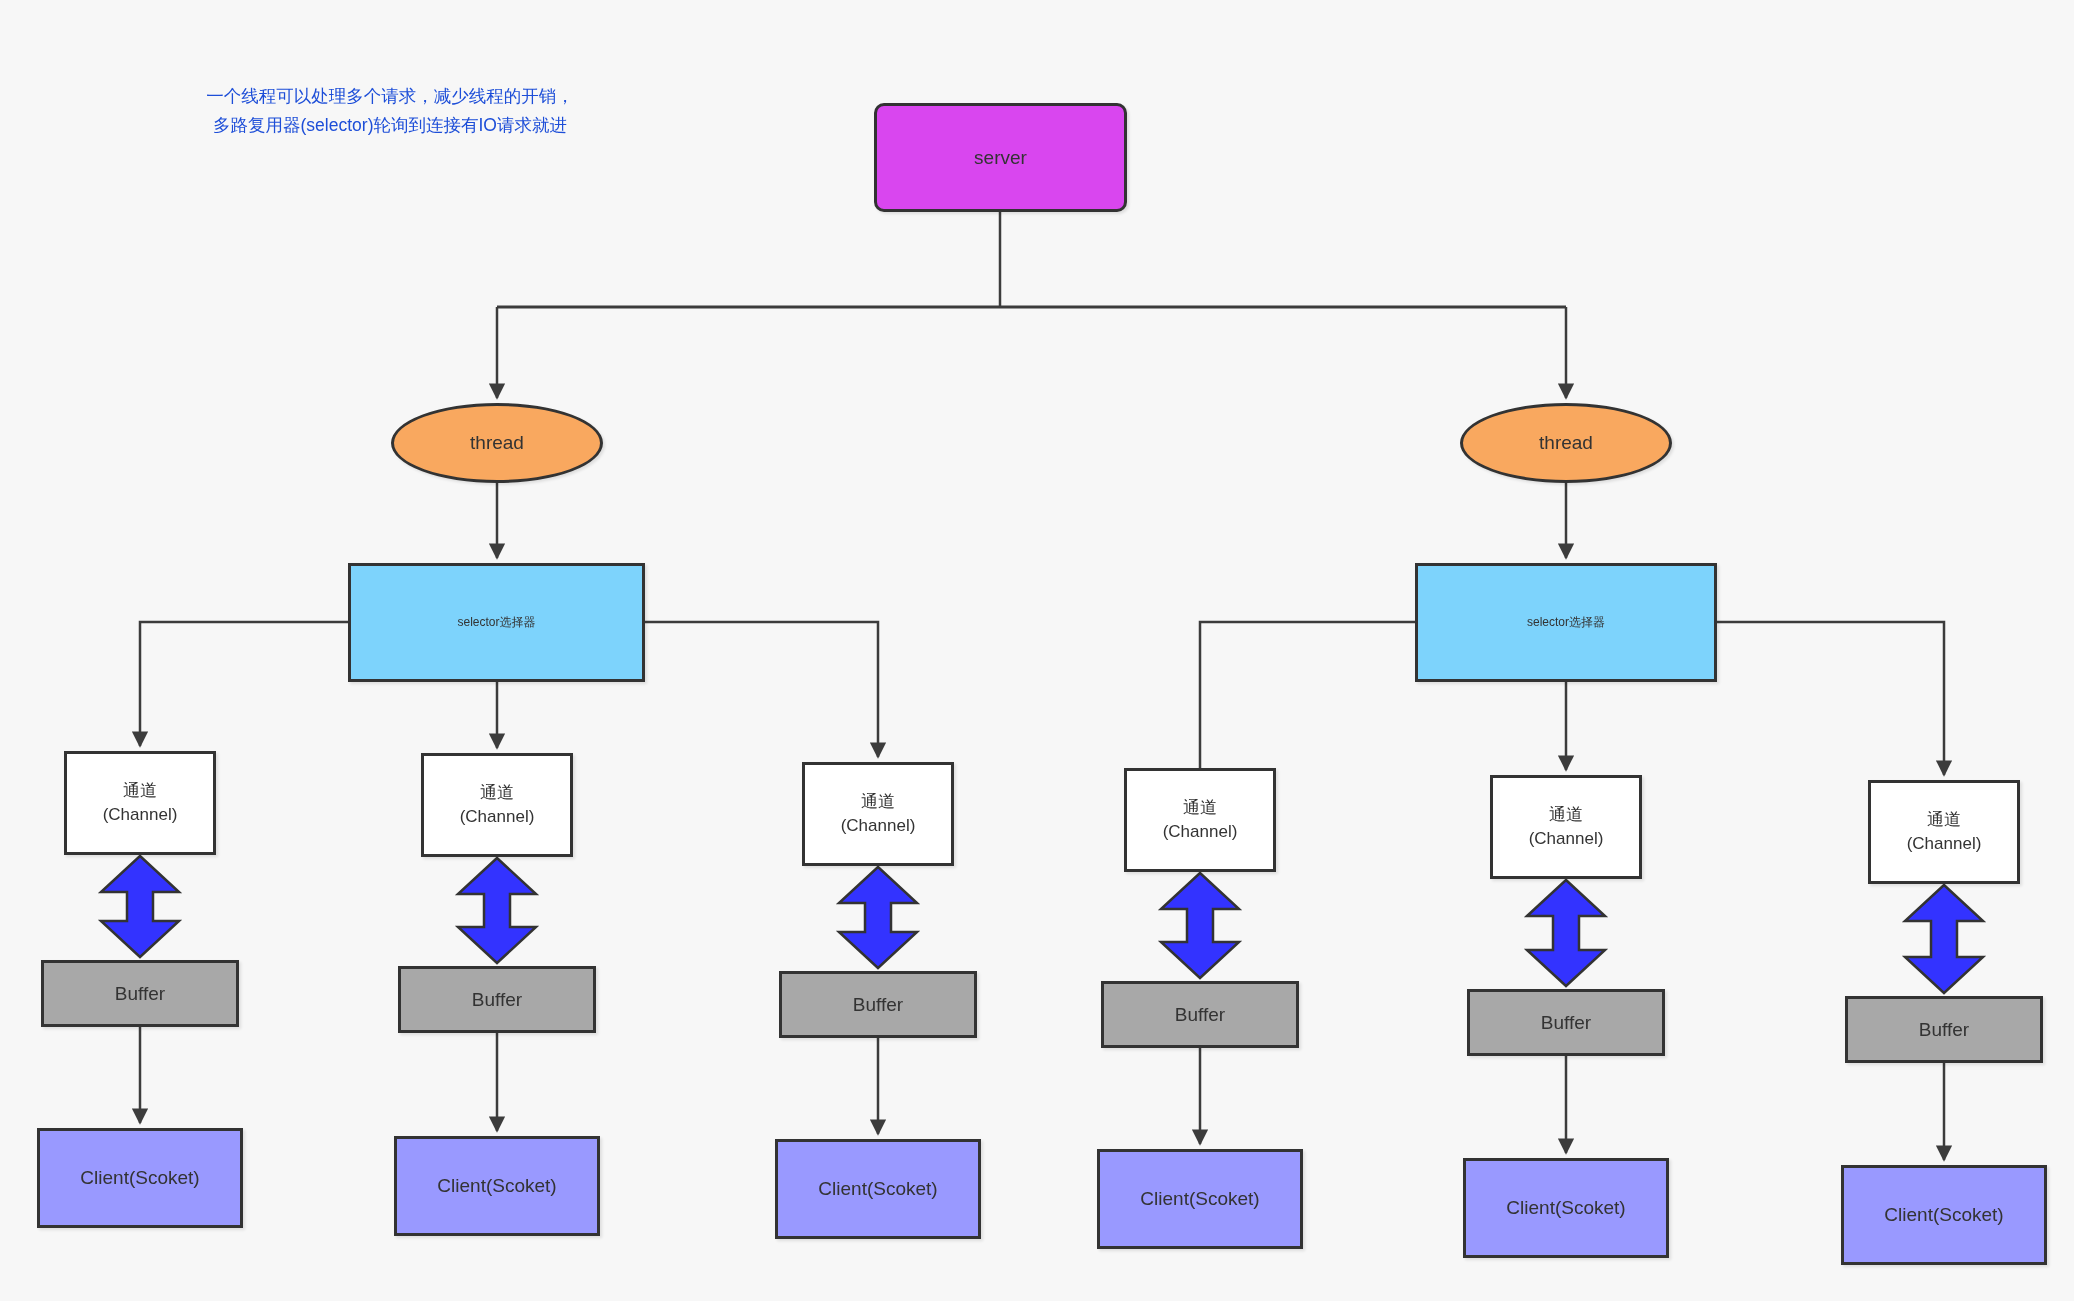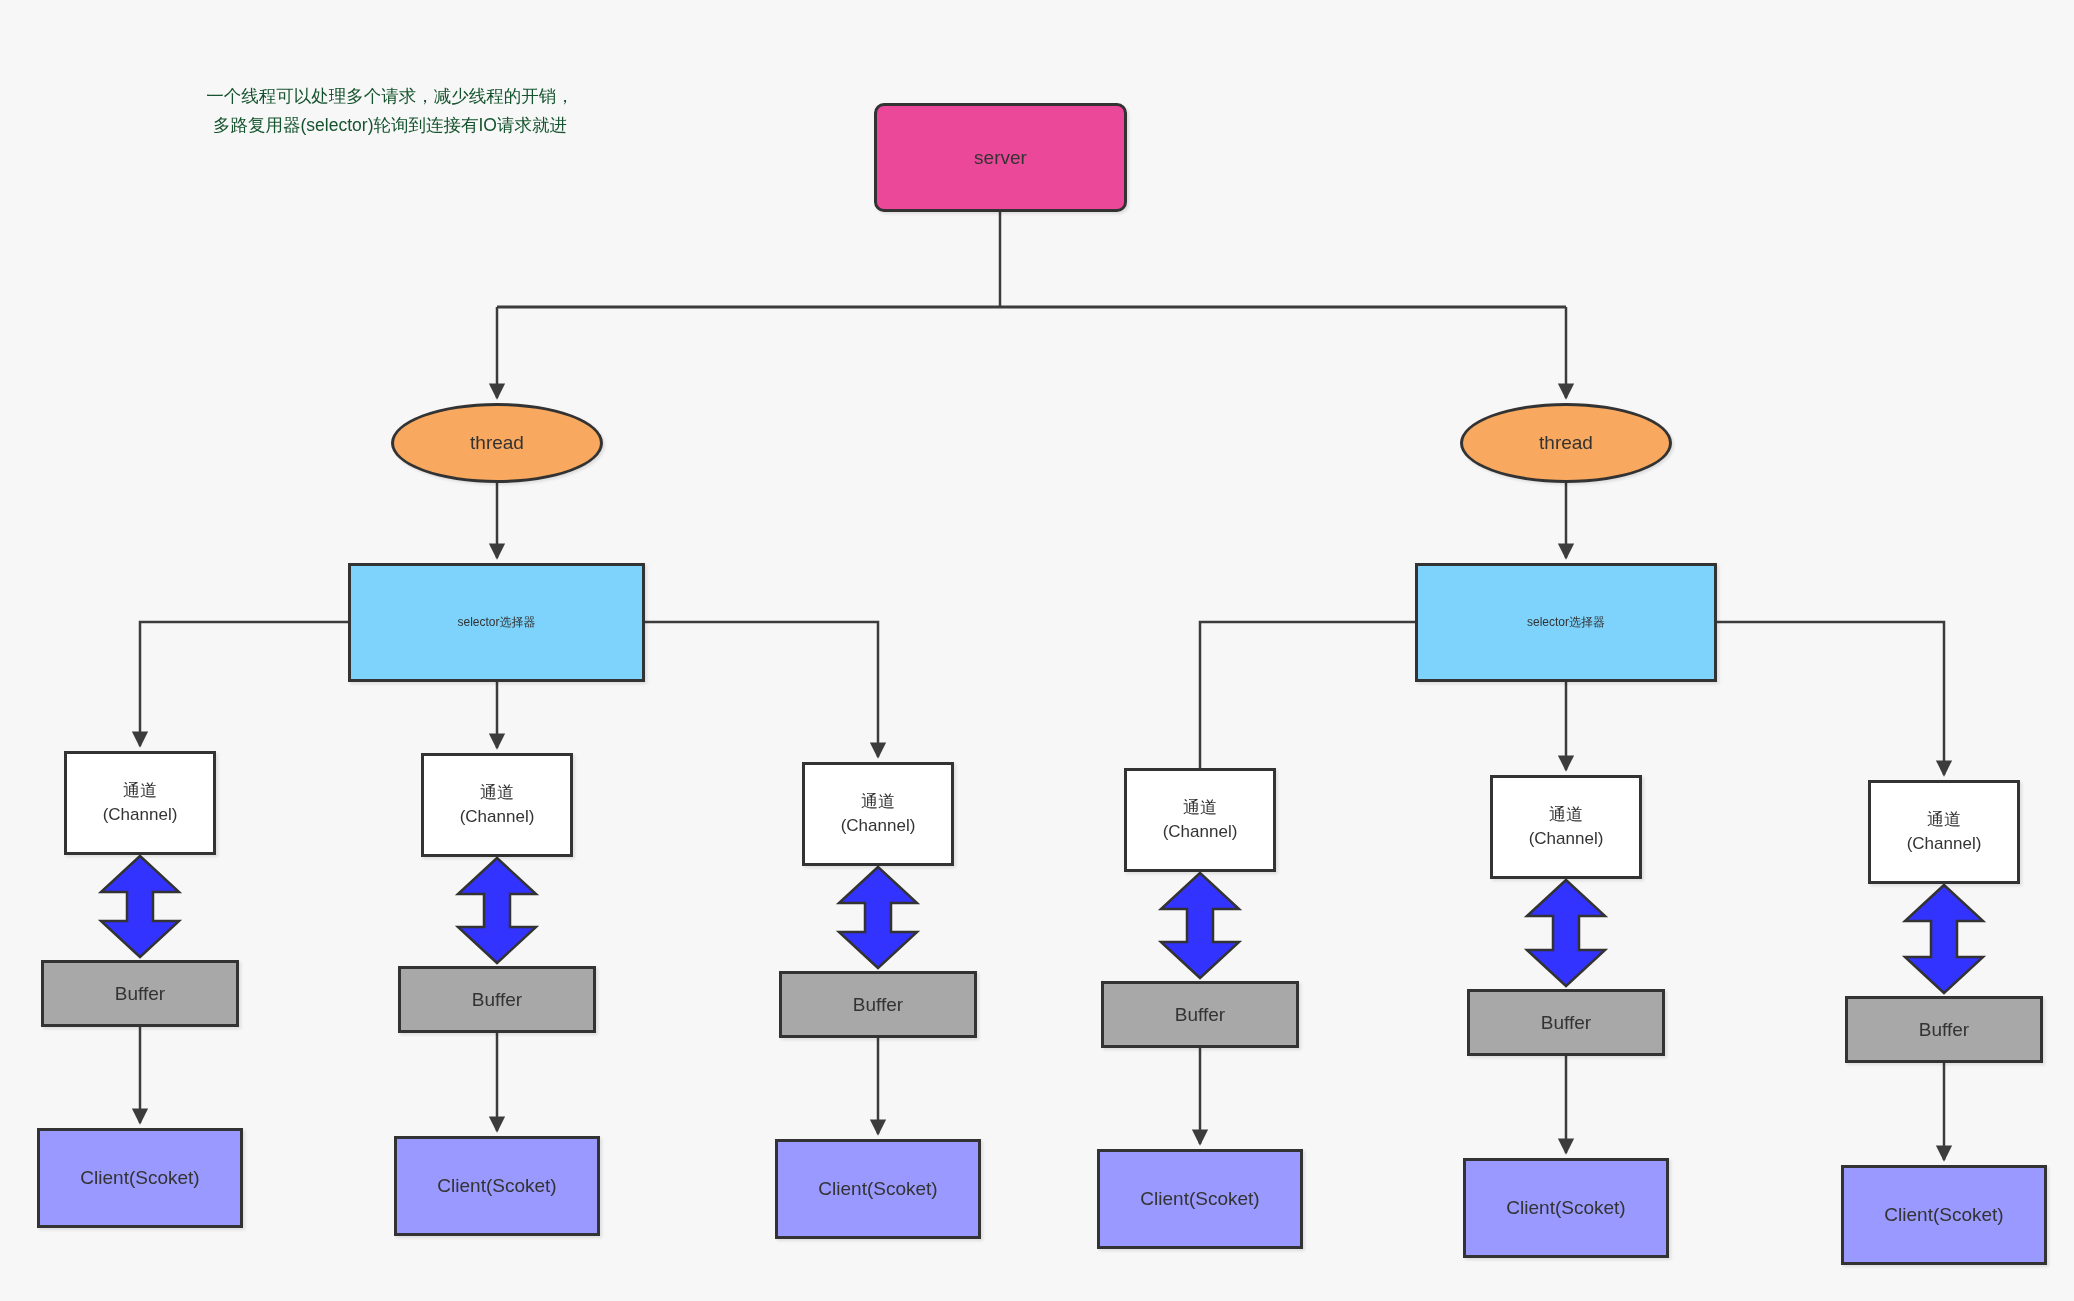--- a/index.html
+++ b/index.html
@@ -14,29 +14,29 @@
   .edges{position:absolute;left:0;top:0;width:2074px;height:1301px;}
   .node{
     position:absolute;
     display:flex;align-items:center;justify-content:center;
     box-sizing:border-box;
     border:3px solid #333;
     font-size:19px;
     text-align:center;
     box-shadow:2px 2px 3px rgba(0,0,0,0.10);
   }
-  .server{background:#ec4899;border-radius:10px;}
+  .server{background:#d946ef;border-radius:10px;}
   .thread{background:#F9A85F;border-radius:50%;text-align:right;}
   .selector{background:#7dd3fc;font-size:12px;}
   .channel{background:#FFFFFF;flex-direction:column;font-size:17px;line-height:24px;}
   .buffer{background:#A8A8A8;}
   .client{background:#9999FF;}
   .annotation{
     position:absolute;left:150px;top:82px;width:480px;
-    font-size:17.5px;line-height:29px;color:#14532d;
+    font-size:17.5px;line-height:29px;color:#1d4ed8;
     text-align:center;
   }
 </style>
 </head>
 <body>
 
 <div class="canvas">
 
   <svg class="edges" viewBox="0 0 2074 1301">
     <defs>

